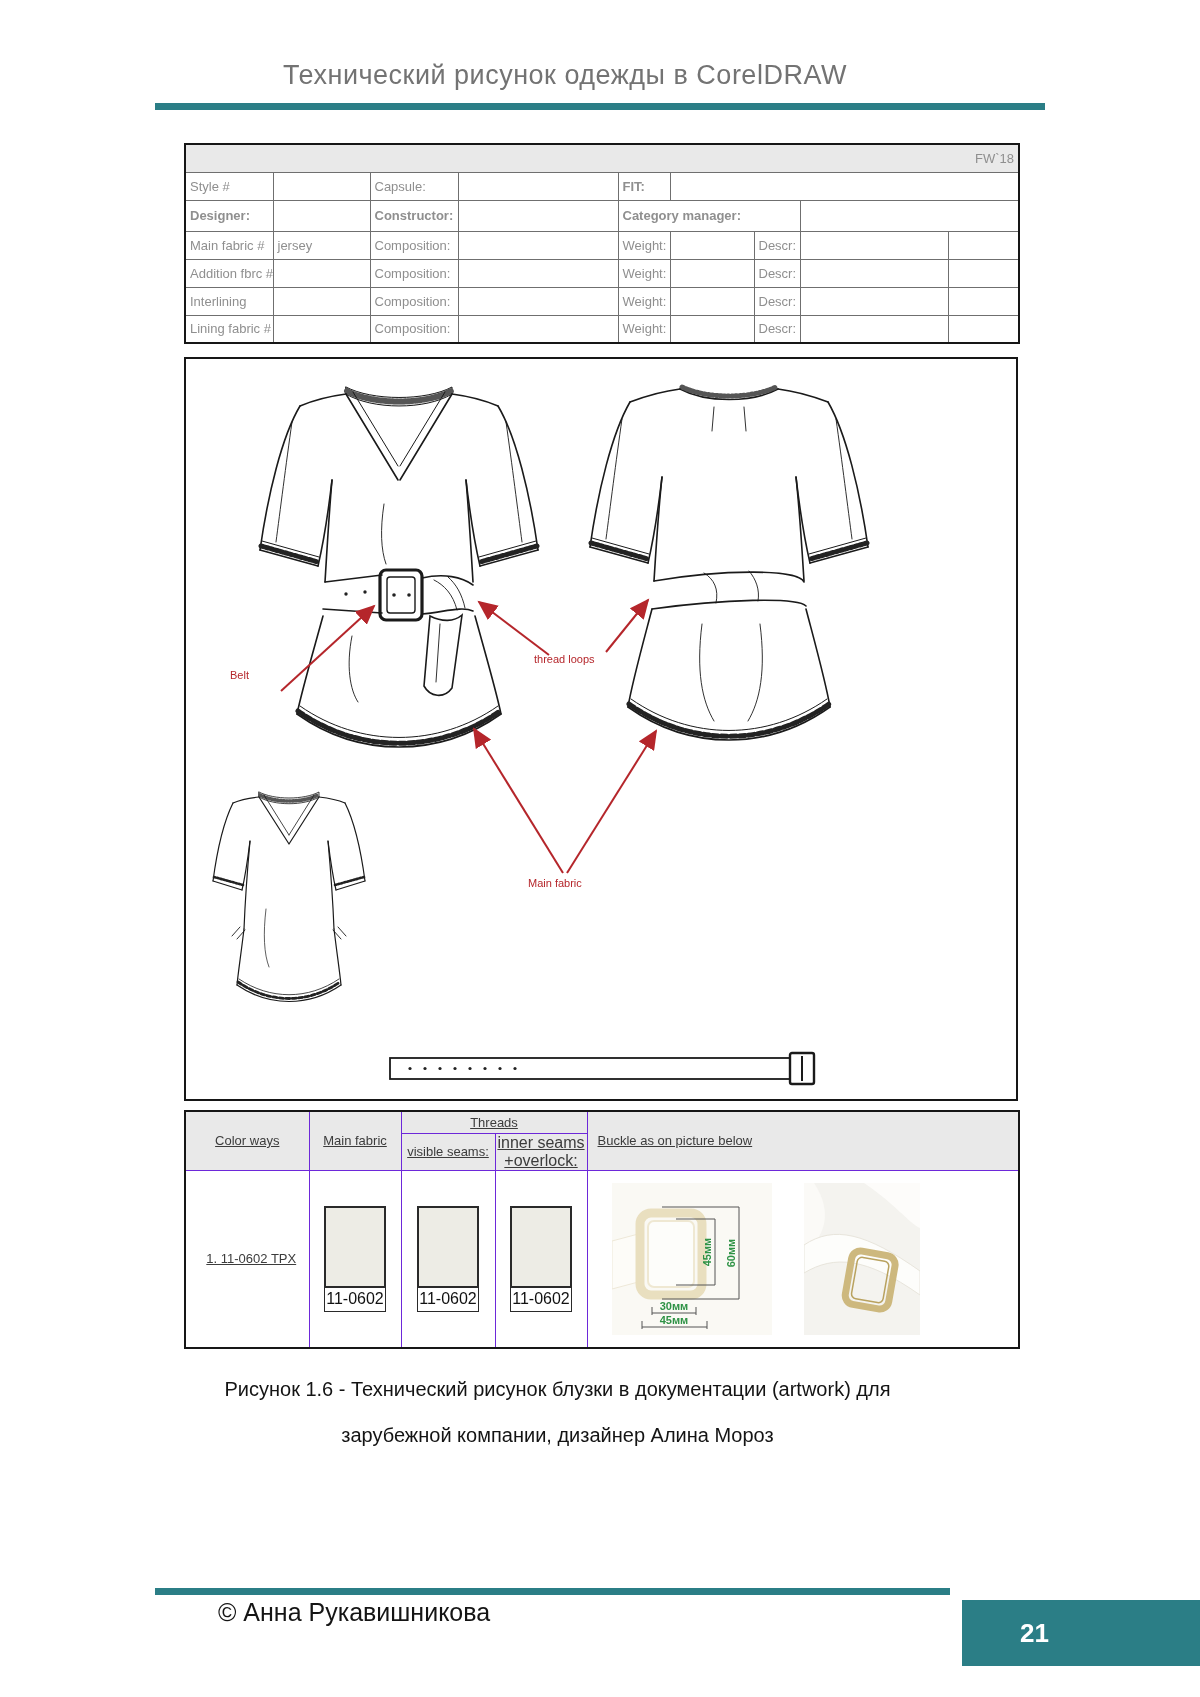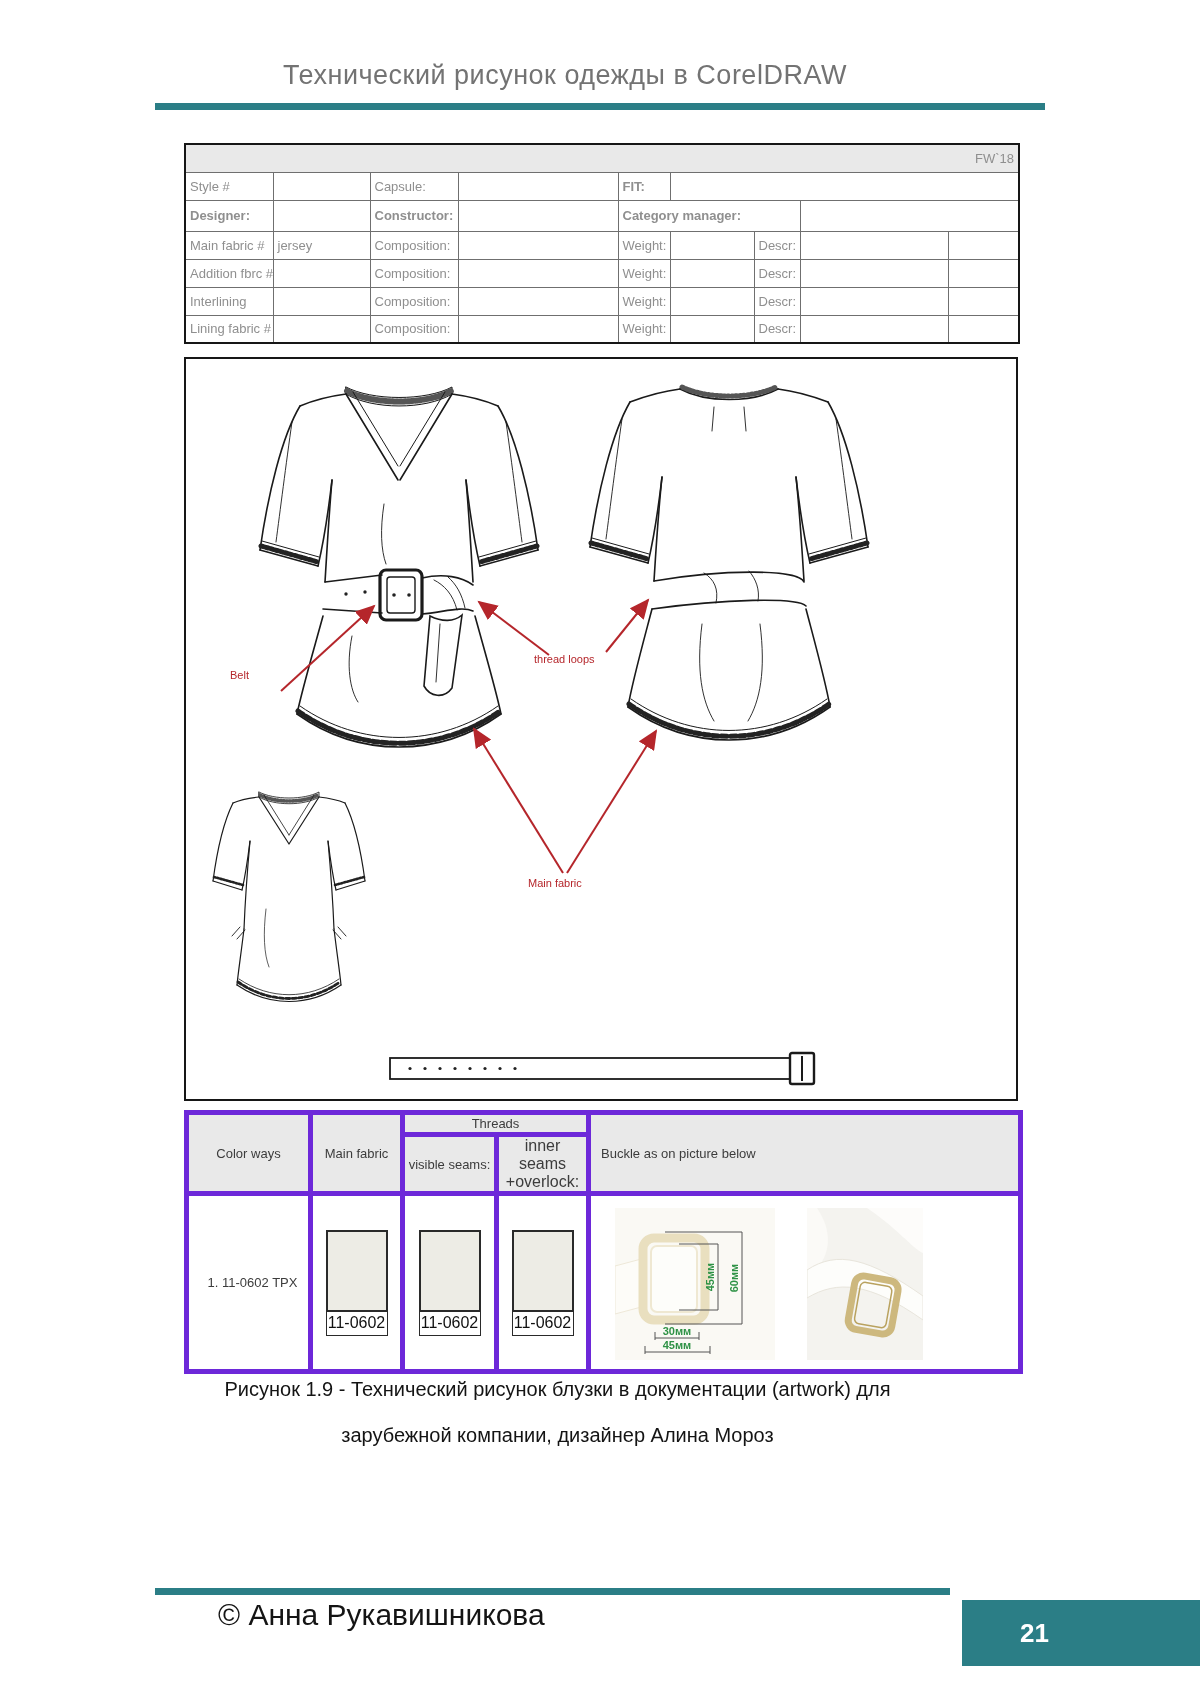--- a/index.html
+++ b/index.html
@@ -28,40 +28,40 @@
   td.val{color:#111; font-size:14px;}
 
   
   .drawbox{position:relative; margin-top:13px; width:834px; height:744px;
     border:2px solid #161616; background:#fff;}
   .drawbox svg{position:absolute;}
   .ann{position:absolute; color:var(--red); font-size:11px; white-space:nowrap;}
 
   
   table.cw{margin-top:9px; width:834px; border-collapse:collapse; table-layout:fixed; border:2px solid #161616;}
-  table.cw td{border:5px solid #6d28d9; font-size:13px; color:#3c3c3c; text-align:center; vertical-align:middle;}
+  table.cw td{border:1px solid #6d28d9; font-size:13px; color:#3c3c3c; text-align:center; vertical-align:middle;text-decoration:underline;}
   table.cw td.hd{background:#e9e9e9;}
   table.cw td.buckhd{text-align:left; padding-left:10px; vertical-align:middle;}
   .swatchwrap{display:inline-block;}
   .swatch{width:62px; height:82px; border:2px solid #2a2a2a; background:var(--swatch);}
   .swatchlbl{width:62px; height:24px; border:1px solid #2a2a2a; border-top:none; background:#fff;
     font-size:16px; color:#111; line-height:22px; text-align:center;}
   .cwname{font-size:14px; color:#111; text-align:left; padding-left:8px;}
   .buckcell{position:relative; height:178px;}
   .photo{position:absolute; top:12px;}
 
   
   .caption{position:absolute; top:1366px; left:0; width:1115px; text-align:center;
     font-size:20px; color:#141414; line-height:46px;}
 
   
   .foot-rule{position:absolute; top:1588px; left:155px; width:795px; height:7px; background:var(--teal);}
   .pagebox{position:absolute; top:1572px; left:962px; width:238px; height:66px; background:var(--teal);margin-top:28px;}
   .pagenum{color:#fff; font-size:26px; font-weight:bold; line-height:66px; padding-left:58px;}
-  .copyright{position:absolute; top:1598px; left:218px; font-size:30px; color:#141414;}
+  .copyright{position:absolute; top:1598px; left:218px; font-size:25px; color:#141414;}
 </style>
 </head>
 <body>
 
 <div class="page">
 
   <div class="doc-title">Технический рисунок одежды в CorelDRAW</div>
   <div class="title-rule"></div>
 
   <div class="sheet">
@@ -338,21 +338,21 @@
               <rect x="50" y="76" width="32" height="42" rx="5" fill="none" stroke="#b9a25f" stroke-width="1.5"></rect>
             </g>
           </svg>
         </td>
       </tr>
     </tbody>
       </table>
   </div>
 
   <div class="caption">
-    <div>Рисунок 1.9 - Технический рисунок блузки в документации (artwork) для</div>
+    <div>Рисунок 1.6 - Технический рисунок блузки в документации (artwork) для</div>
     <div>зарубежной компании, дизайнер Алина Мороз</div>
   </div>
 
   <div class="foot-rule"></div>
   <div class="pagebox">
     <div class="pagenum">21</div>
   </div>
   <div class="copyright">© Анна Рукавишникова</div>
 
 </div>

